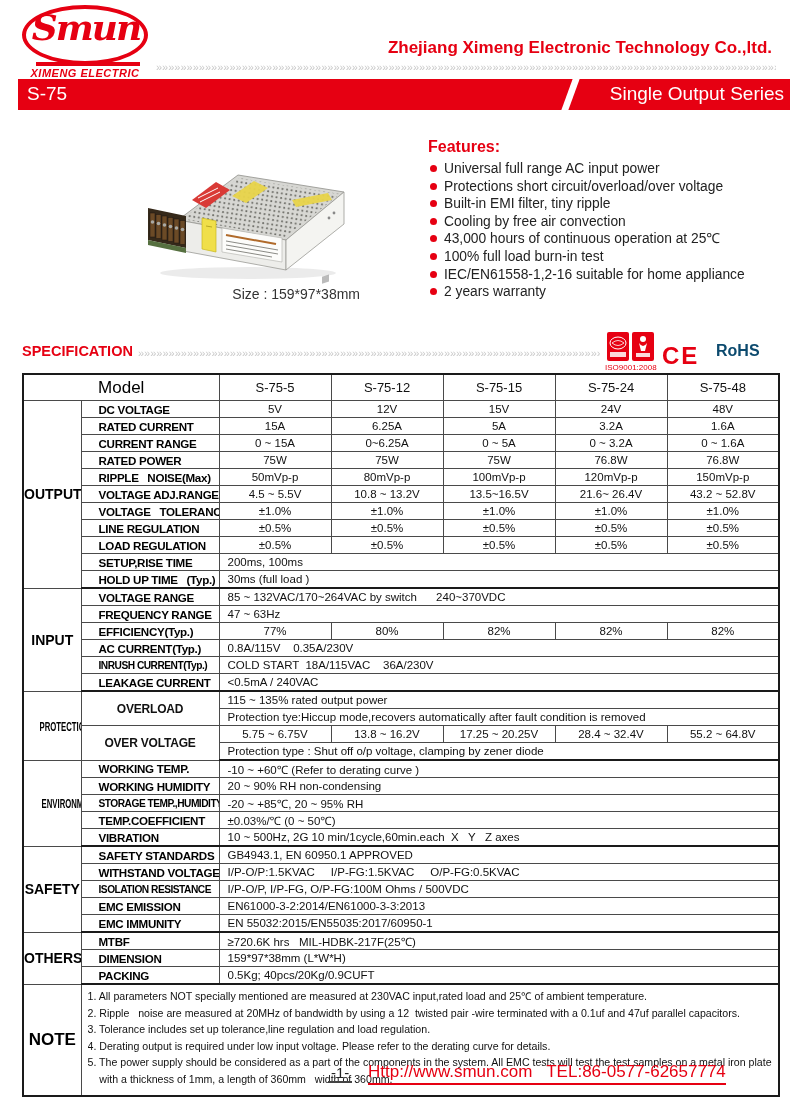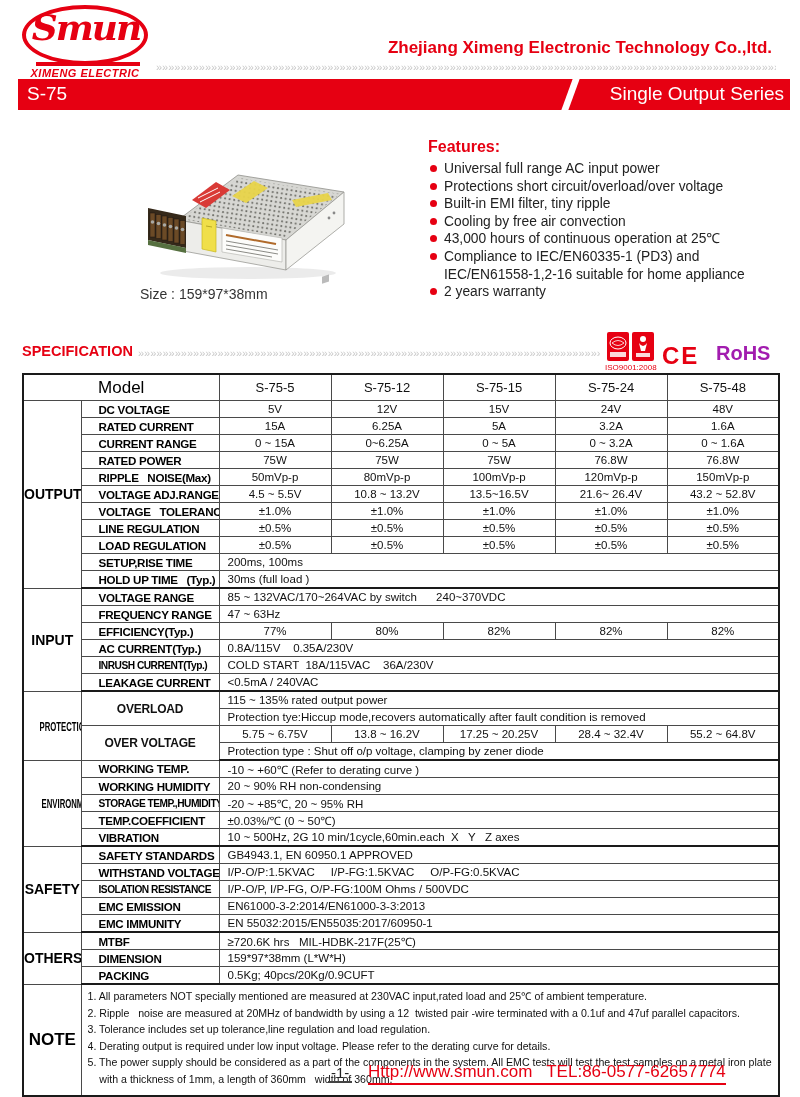--- a/index.html
+++ b/index.html
@@ -16,36 +16,36 @@
   .company{position:absolute;right:28px;top:38px;font-size:17px;font-weight:bold;color:#e60012;white-space:nowrap;}
   .chev{position:absolute;overflow:hidden;white-space:nowrap;color:#c9c9c9;font-size:11px;letter-spacing:0px;}
   .chev-top{left:156px;top:61px;width:620px;}
   .chev-spec{left:138px;top:347px;width:462px;}
   .redbar{position:absolute;left:18px;top:79px;width:772px;height:31px;background:#e60012;}
   .redbar .code{position:absolute;left:9px;top:4px;font-size:19px;color:#fff;}
   .redbar .slash{position:absolute;right:216px;top:-3px;width:7px;height:37px;background:#fff;transform:skewX(-20deg);}
   .redbar .series{position:absolute;right:6px;top:4px;font-size:19px;color:#fff;}
   
   .product{position:absolute;left:146px;top:156px;width:206px;height:128px;}
-  .size-caption{position:absolute;left:140px;top:286px;width:220px;text-align:left;font-size:14px;color:#333;}
+  .size-caption{position:absolute;left:140px;top:286px;width:220px;text-align:right;font-size:14px;color:#333;}
   
   .features{position:absolute;left:428px;top:138px;width:360px;}
   .features .ftitle{font-size:16px;font-weight:bold;color:#e60012;margin-bottom:4px;}
   .feat-item{position:relative;font-size:13.8px;line-height:17.6px;color:#222;padding-left:16px;white-space:nowrap;}
   .feat-item .dot{position:absolute;left:2px;top:5px;width:7px;height:7px;border-radius:50%;background:#e60012;}
   .feat-item.cont{padding-left:16px;}
   
   .spec-title{position:absolute;left:22px;top:343px;font-size:14.5px;font-weight:bold;color:#e60012;letter-spacing:0px;}
   .badges{position:absolute;left:607px;top:332px;width:52px;height:42px;}
   .badge{position:absolute;top:0;width:22px;height:29px;background:#e60012;border-radius:2px;}
   .badge.b1{left:0;}
   .badge.b2{left:25px;}
   .iso-label{position:absolute;left:-2px;top:31px;width:58px;font-size:8px;color:#e60012;white-space:nowrap;}
   .cemark{position:absolute;left:662px;top:342px;font-size:24px;font-weight:bold;color:#e60012;letter-spacing:2px;}
-  .rohs{position:absolute;left:716px;top:342px;font-size:20px;font-weight:bold;color:#a21caf;}
+  .rohs{position:absolute;left:716px;top:342px;font-size:16px;font-weight:bold;color:#0c4a6e;}
   
   .t{position:absolute;left:22px;top:373px;border-collapse:collapse;table-layout:fixed;width:756px;
      font-family:"Liberation Sans",sans-serif;}
   .t td{border:1px solid #4a4a4a;height:16px;padding:0;font-size:11.5px;color:#111;text-align:center;
         vertical-align:middle;overflow:hidden;white-space:pre;}
   .t tr.hdr td{height:25px;}
   .t td.mh{font-size:17px;color:#000;}
   .t td.mn{font-size:13px;}
   .t td.lbl{font-weight:bold;text-align:left;padding-left:17px;font-size:11.6px;letter-spacing:-0.3px;color:#000;}
   .t td.lbl.sm{font-size:10.2px;letter-spacing:-0.5px;}
@@ -140,21 +140,22 @@
   </div>
   <div class="size-caption">Size : 159*97*38mm</div>
 
   <div class="features">
     <div class="ftitle">Features:</div>
     <div class="feat-item"><span class="dot"></span><span>Universal full range AC input power</span></div>
     <div class="feat-item"><span class="dot"></span><span>Protections short circuit/overload/over voltage</span></div>
     <div class="feat-item"><span class="dot"></span><span>Built-in EMI filter, tiny ripple</span></div>
     <div class="feat-item"><span class="dot"></span><span>Cooling by free air convection</span></div>
     <div class="feat-item"><span class="dot"></span><span>43,000 hours of continuous operation at 25℃</span></div>
-    <div class="feat-item"><span class="dot"></span><span>Compliance to IEC/EN60335-1 (PD3) and</span></div>
+    <div class="feat-item"><span class="dot"></span><span>100% full load burn-in test</span></div>
+    <div class="feat-item"><span class="dot"></span></div>
     <div class="feat-item cont"><span>IEC/EN61558-1,2-16 suitable for home appliance</span></div>
     <div class="feat-item"><span class="dot"></span><span>2 years warranty</span></div>
   </div>
 
   <div class="spec-title">SPECIFICATION</div>
   <div class="chev chev-spec">»»»»»»»»»»»»»»»»»»»»»»»»»»»»»»»»»»»»»»»»»»»»»»»»»»»»»»»»»»»»»»»»»»»»»»»»»»»»»»»»»»»»»»»»»»»»»»»»»»»»</div>
   <div class="badges">
     <div class="badge b1">
       <svg width="22" height="29" viewBox="0 0 22 29">
         <ellipse cx="11" cy="11" rx="8" ry="6" fill="none" stroke="#fff" stroke-width="1"></ellipse>

